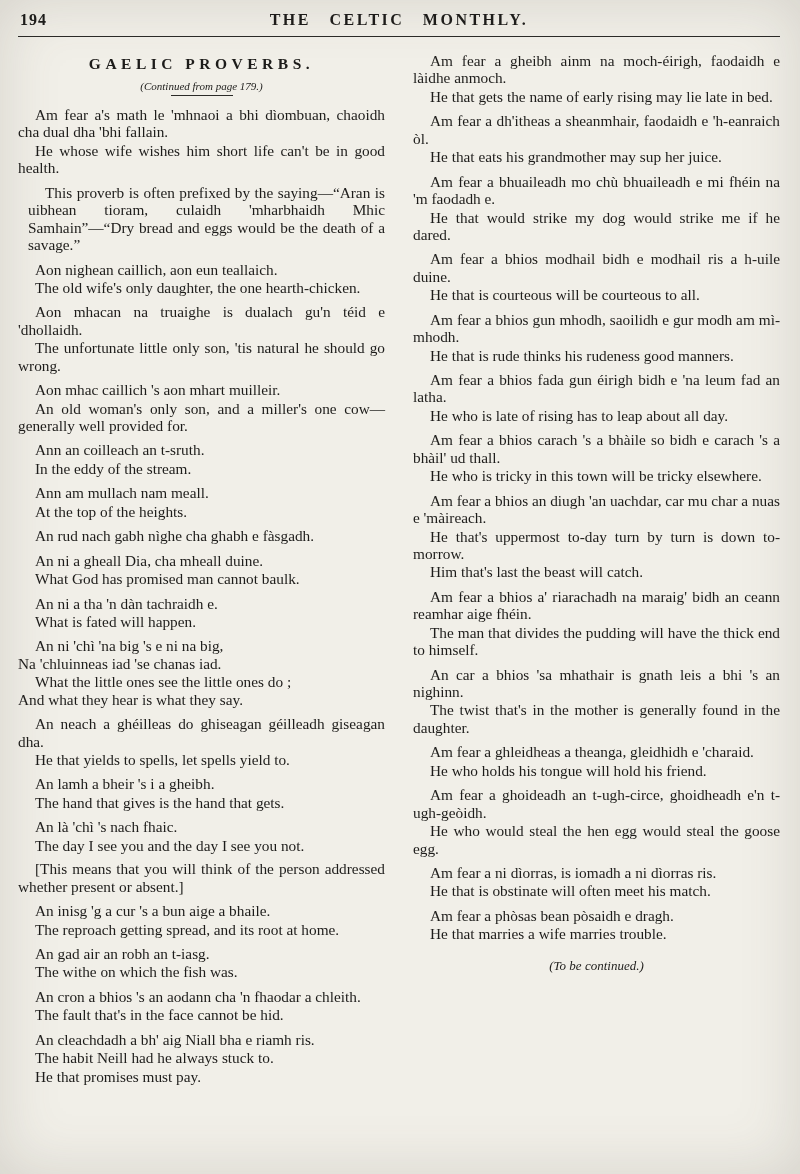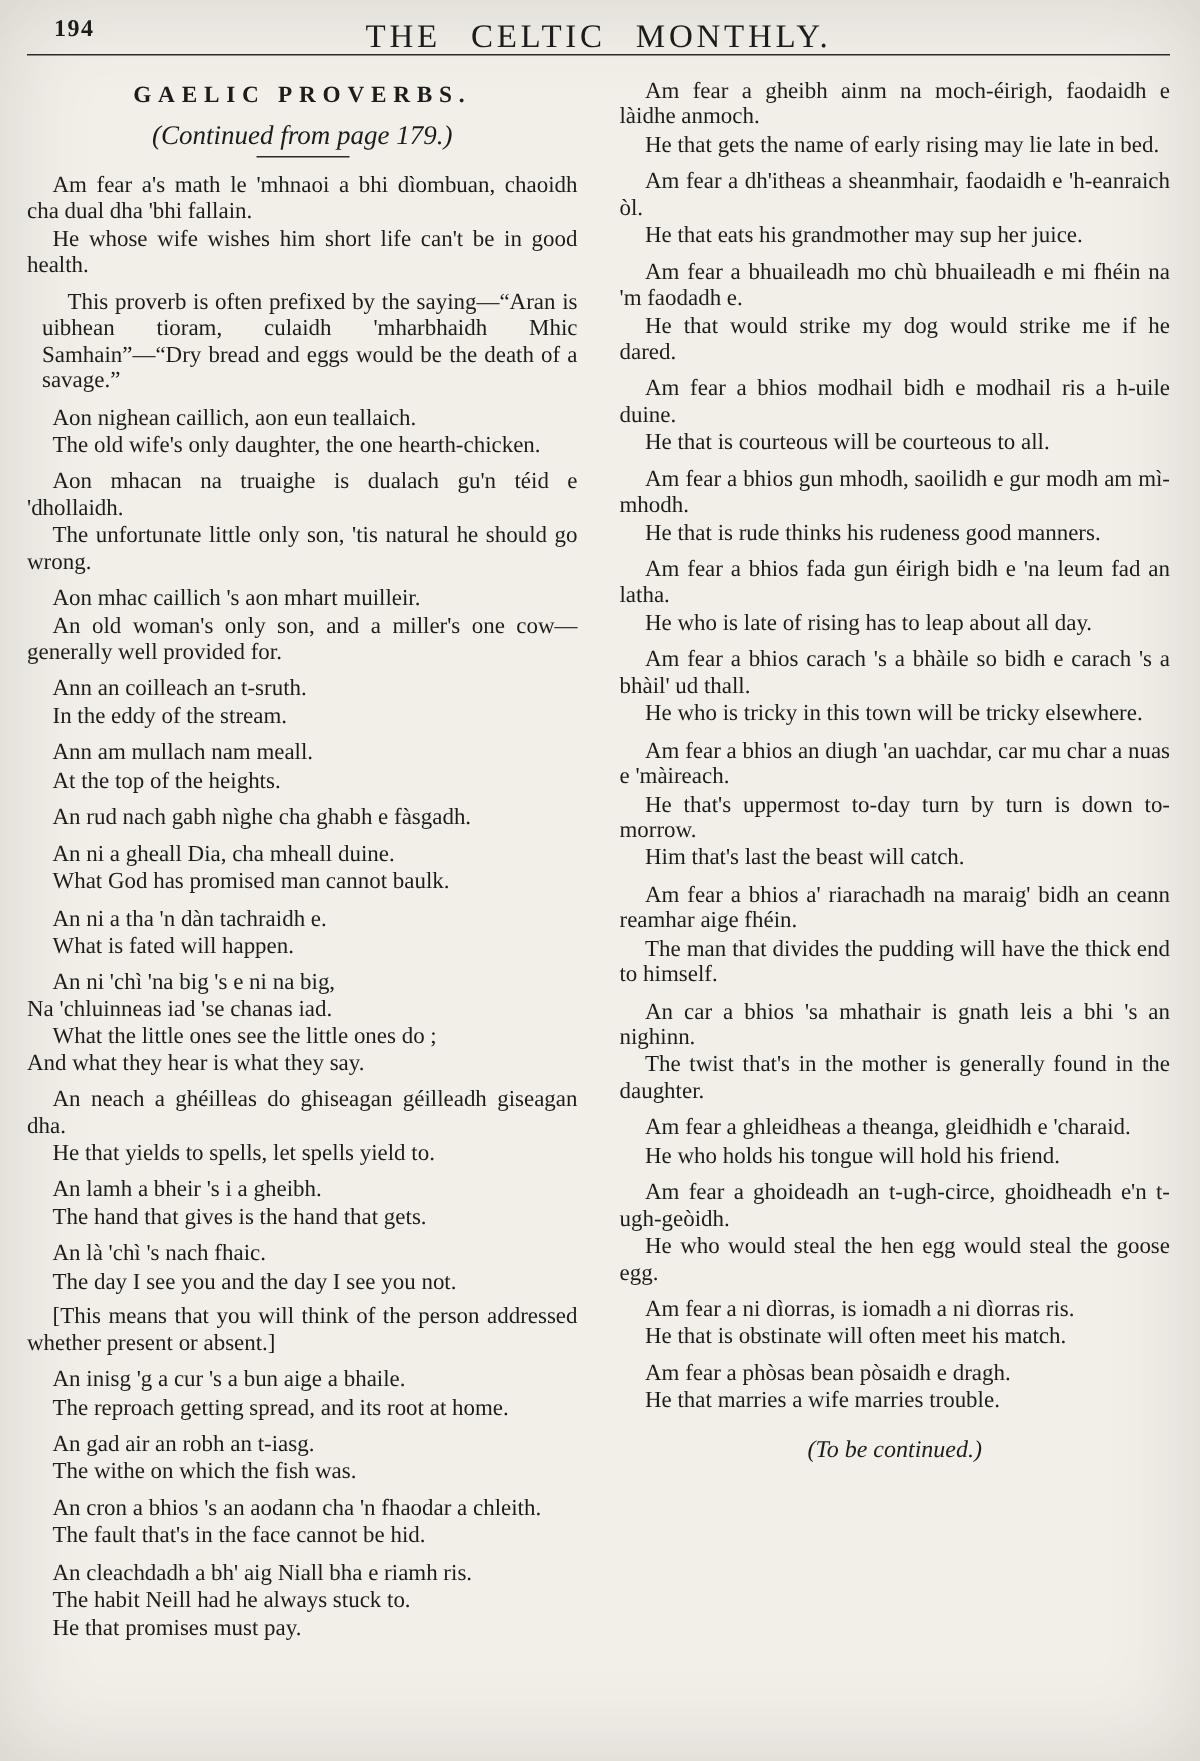--- a/index.html
+++ b/index.html
@@ -15,44 +15,44 @@
     overflow:hidden;
     box-shadow:inset 0 0 60px rgba(90,85,70,0.18);
   }
   .header{
     position:relative;
     height:26px;
     border-bottom:1.6px solid #2b2a27;
     margin-bottom:8px;
   }
   .page-number{
-    position:absolute;left:18px;top:1px;
+    position:absolute;left:2px;top:1px;
     font-weight:bold;font-size:16px;letter-spacing:1px;
   }
   .journal-title{
     text-align:center;
-    font-size:22px;
-    font-weight:normal;
+    font-size:16px;
+    font-weight:bold;
     letter-spacing:2.5px;
     word-spacing:12px;
     padding-top:1px;
   }
   .columns{display:flex;gap:28px;align-items:flex-start;}
   .column{flex:1;min-width:0;}
   .article-title{
     text-align:center;
     font-weight:bold;
     font-size:15.5px;
     letter-spacing:4.5px;
     margin:10px 0 7px 0;
   }
   .article-subtitle{
     text-align:center;
     font-style:italic;
-    font-size:18px;
+    font-size:11px;
     margin:0 0 3px 0;
   }
   .title-divider{
     width:62px;
     border:0;
     border-top:1.4px solid #2b2a27;
     margin:3px auto 10px auto;
   }
   p.para{
     margin:0;
@@ -63,21 +63,21 @@
     white-space:pre-line;
   }
   p.gaelic{margin-top:7px;}
   p.english{margin-top:1px;font-family:Liberation Serif, serif;}
   p.note{margin-top:7px;padding-left:10px;}
   p.aside{margin-top:6px;}
   .continued{
     font-style:italic;
     text-align:center;
     margin-top:15px;
-    font-size:16px;
+    font-size:13px;
   }
 </style>
 </head>
 <body>
 
 <div class="page">
 
   <header class="header">
     <span class="page-number">194</span>
     <div class="journal-title">THE CELTIC MONTHLY.</div>

